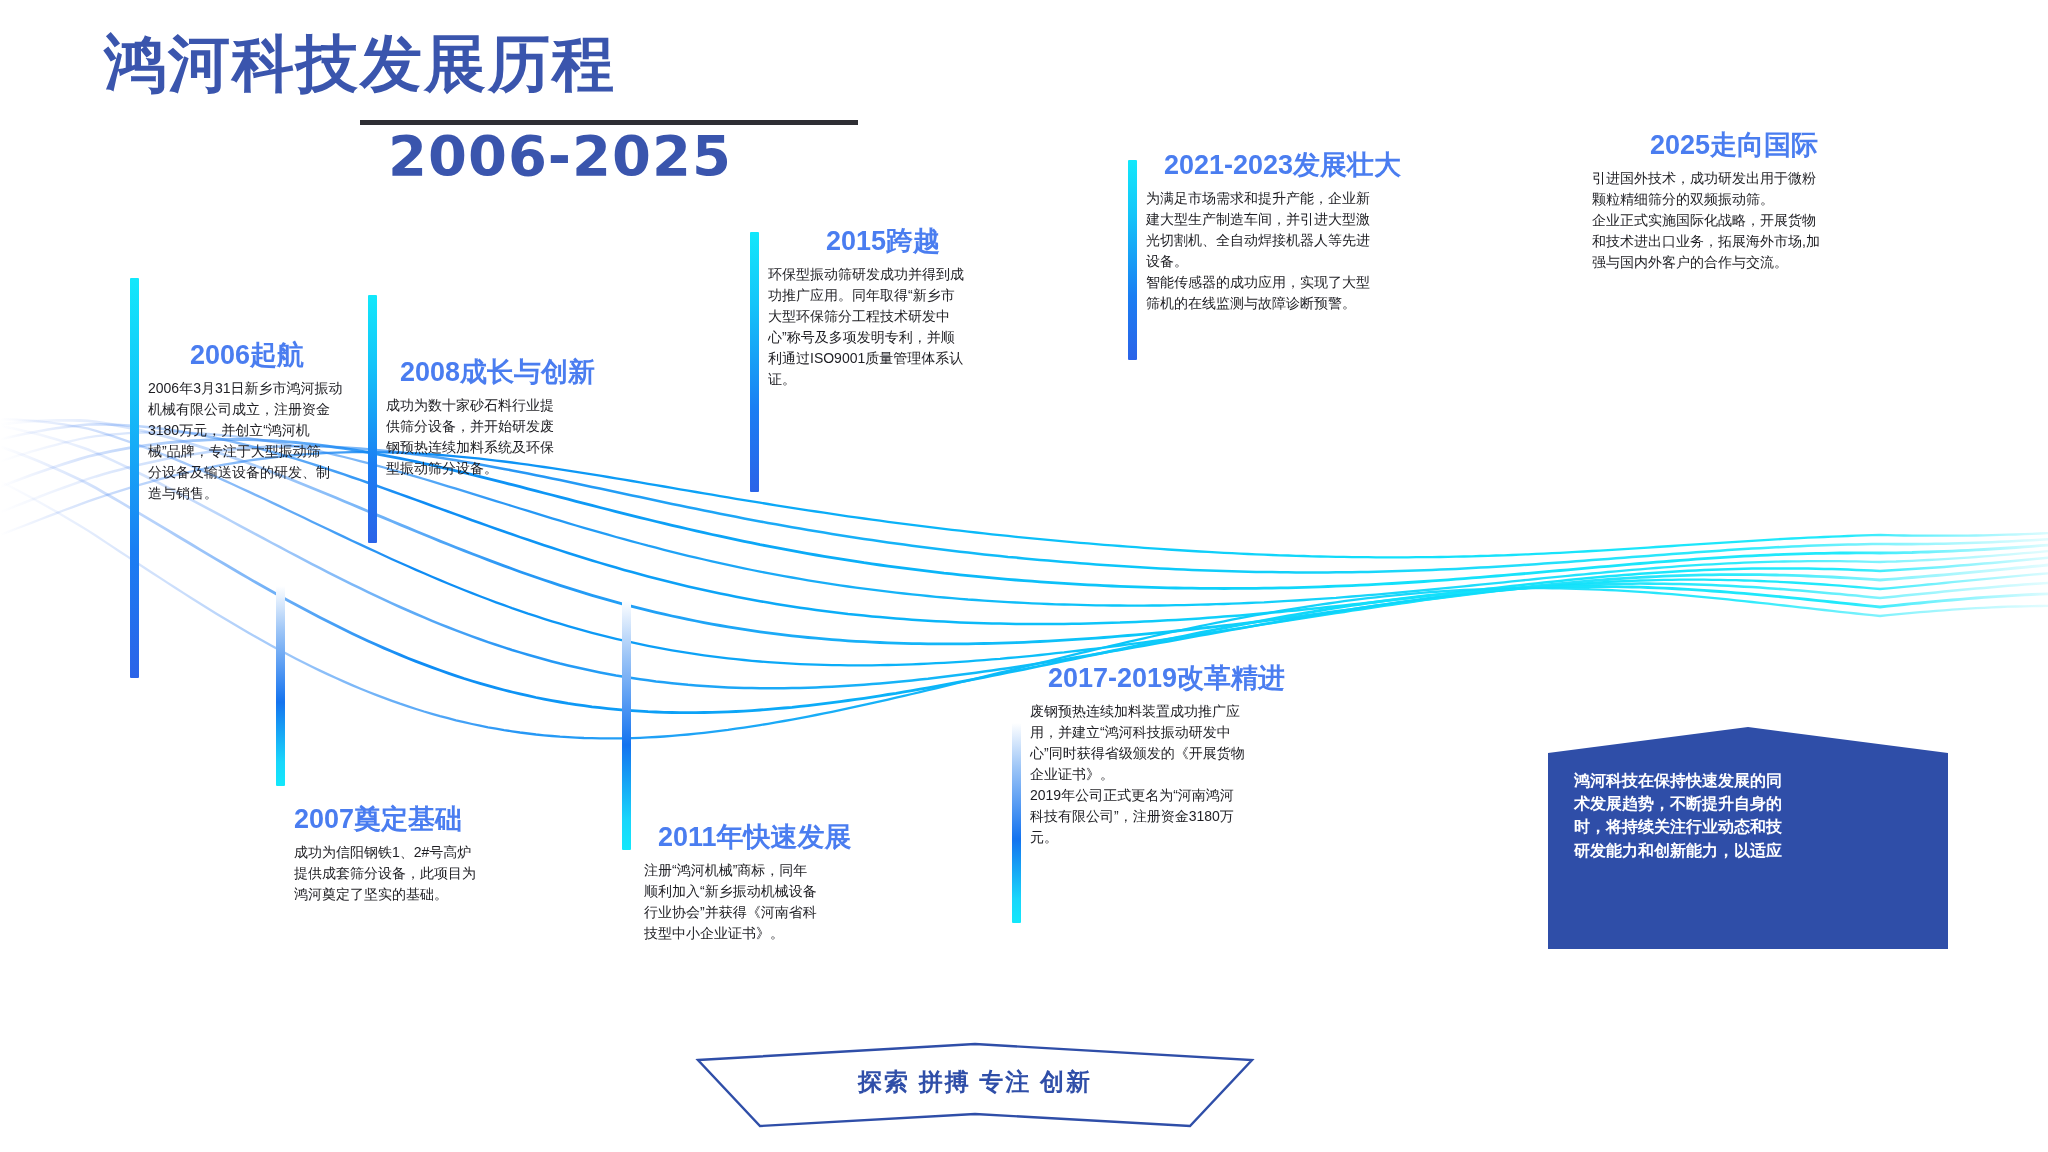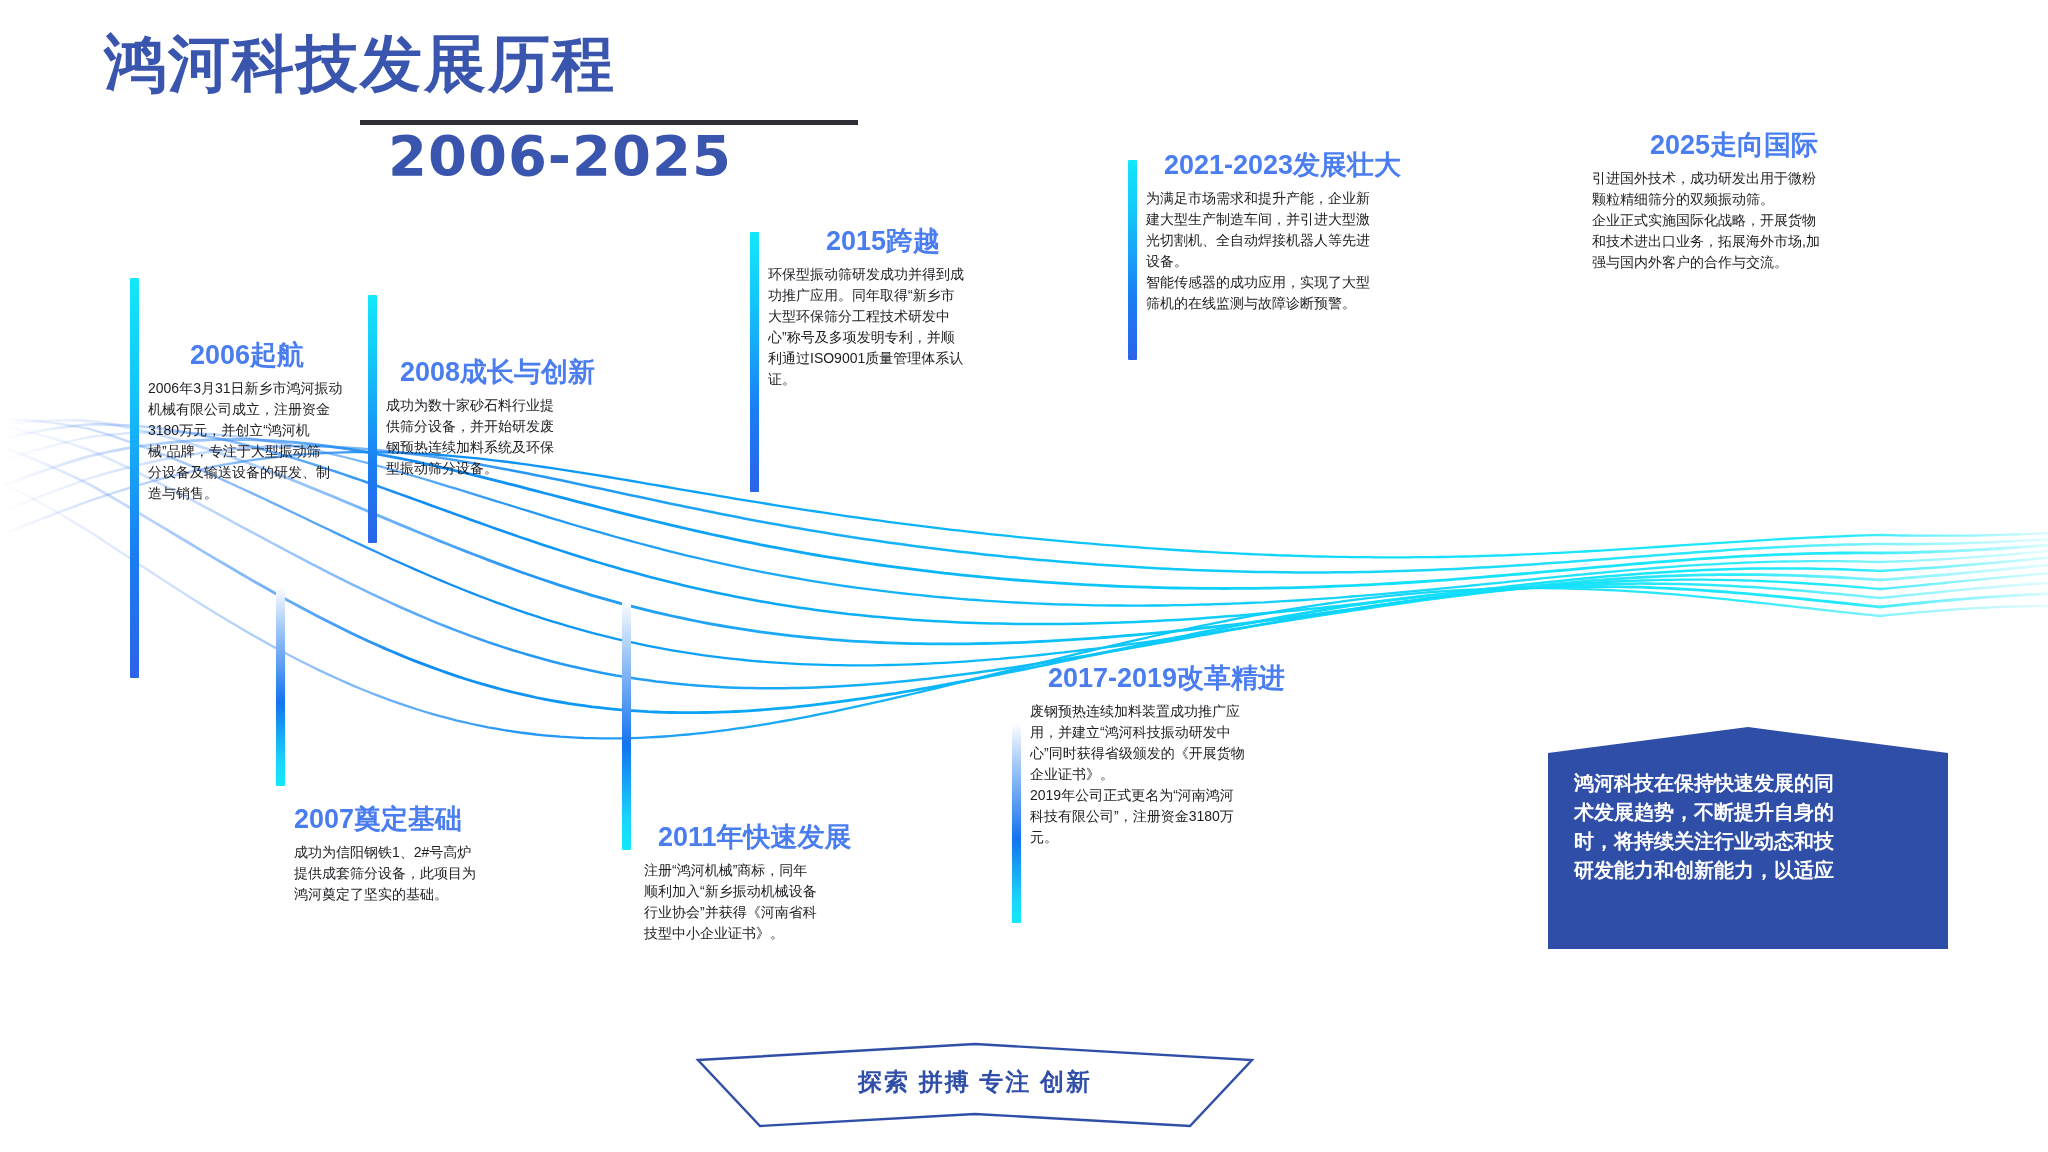--- a/index.html
+++ b/index.html
@@ -50,21 +50,21 @@
 
   
   #summary{
     position:absolute;left:1548px;top:727px;width:400px;height:222px;z-index:6;
     background:#2f4ea8;
     clip-path:polygon(0 26px, 50% 0, 100% 26px, 100% 100%, 0 100%);
     color:#ffffff;
   }
   #summary-text{
     position:absolute;left:26px;top:42px;width:352px;
-    font-size:20px;font-weight:bold;line-height:1.45;
+    font-size:16px;font-weight:bold;line-height:1.45;
   }
   #summary-text div{white-space:nowrap;}
 
   
   #ribbon{position:absolute;left:690px;top:1030px;width:570px;height:110px;z-index:6;}
   #ribbon-label{
     position:absolute;left:0;top:36px;width:570px;text-align:center;
     font-size:24px;font-weight:bold;color:#2f4ea8;letter-spacing:2px;
     white-space:nowrap;
   }

